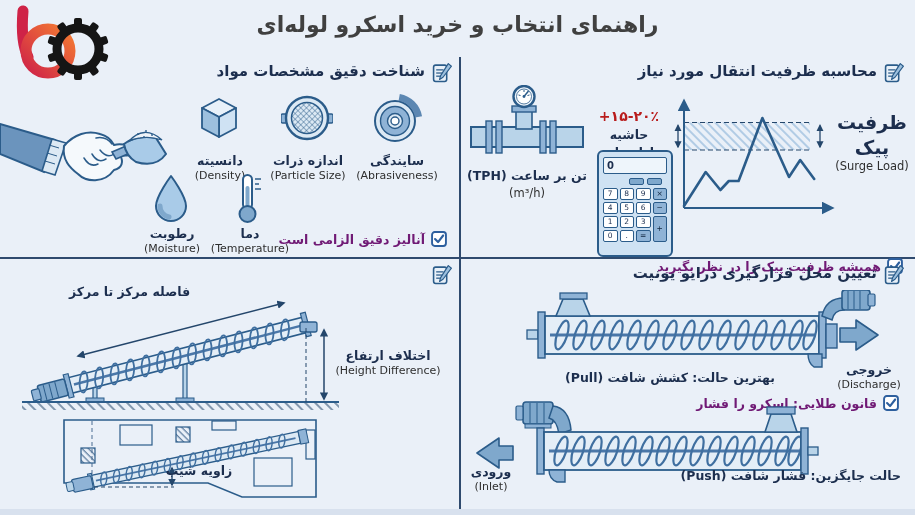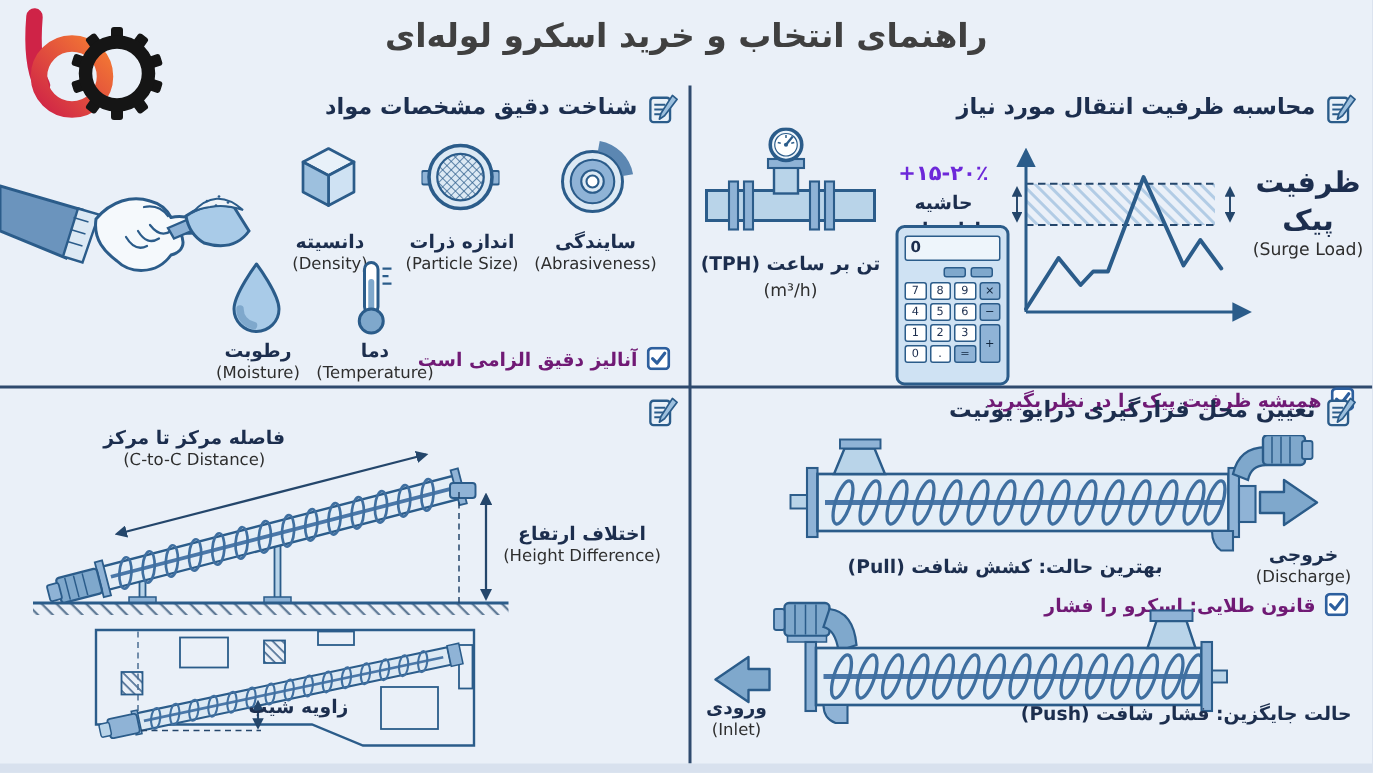--- a/index.html
+++ b/index.html
@@ -15,21 +15,21 @@
   .sec-header{position:absolute;display:flex;align-items:flex-start;gap:7px;
               font-weight:bold;color:#1c2e4e;font-size:15px;white-space:nowrap;}
   .hicon{width:21px;height:21px;flex:0 0 auto;}
   .icon-label{position:absolute;text-align:center;line-height:1.3;}
   .fa-label{font-weight:bold;color:#1c2e4e;font-size:12.5px;display:block;}
   .en-label{color:#2e2e2e;font-size:11px;display:block;direction:ltr;}
   .note{position:absolute;display:flex;align-items:center;gap:6px;font-weight:bold;
         color:#701a75;font-size:12.5px;white-space:nowrap;}
   .cicon{width:16px;height:16px;flex:0 0 auto;}
   .margin-block{position:absolute;left:584px;top:106px;width:90px;text-align:center;line-height:1.45;}
-  .margin-value{font-weight:bold;color:#6d28d9;font-size:14px;direction:ltr;display:block;text-align:center;}
+  .margin-value{font-weight:bold;color:#b91c1c;font-size:14px;direction:ltr;display:block;text-align:center;}
   .margin-text{font-weight:bold;color:#1c2e4e;font-size:12.5px;display:block;}
   .units-block{position:absolute;left:466px;top:166px;width:122px;text-align:center;line-height:1.55;}
   .unit-fa{font-weight:bold;color:#1c2e4e;font-size:12.5px;display:block;white-space:nowrap;}
   .unit-en{color:#2e2e2e;font-size:11.5px;display:block;direction:ltr;}
   .surge-label{position:absolute;left:833px;top:110px;width:78px;text-align:center;line-height:1.3;}
   .mode-label{position:absolute;text-align:center;font-weight:bold;color:#1c2e4e;font-size:12.5px;white-space:nowrap;}
   
   .calc{position:absolute;left:597px;top:150px;width:64px;height:94px;background:#cfe2f3;
         border:2px solid #2b5c8a;border-radius:6px;padding:5px 4px 4px 4px;box-sizing:content-box;}
   .calc-display{height:15px;background:#eef5fb;border:1.5px solid #2b5c8a;border-radius:2px;
@@ -295,21 +295,20 @@
 
   <div>
     <div class="sec-header" style="top:264px;right:462px;">
       <svg class="hicon">
           <use href="#sym-note"></use>
         </svg>
     </div>
 
     <div class="icon-label" style="left:52px;top:284px;width:155px;">
       <span class="fa-label">فاصله مرکز تا مرکز</span>
-      <span class="en-label">(C-to-C Distance)</span>
     </div>
 
     <svg class="abs" style="left:14px;top:294px;" width="332" height="116" viewBox="0 0 332 116">
       <rect x="8" y="108" width="317" height="8" fill="url(#hatch-ground)"></rect>
       <line x1="8" y1="108" x2="325" y2="108" stroke="#2b5c8a" stroke-width="2"></line>
       <rect x="79" y="90" width="4" height="18" fill="#b9d4e9" stroke="#2b5c8a" stroke-width="1.2"></rect>
       <rect x="72" y="104" width="18" height="3.5" fill="#8fb3d6" stroke="#2b5c8a" stroke-width="1"></rect>
       <rect x="169" y="67" width="4" height="41" fill="#b9d4e9" stroke="#2b5c8a" stroke-width="1.2"></rect>
       <rect x="162" y="104" width="18" height="3.5" fill="#8fb3d6" stroke="#2b5c8a" stroke-width="1"></rect>
       <g transform="rotate(-14.5 58 91)">

